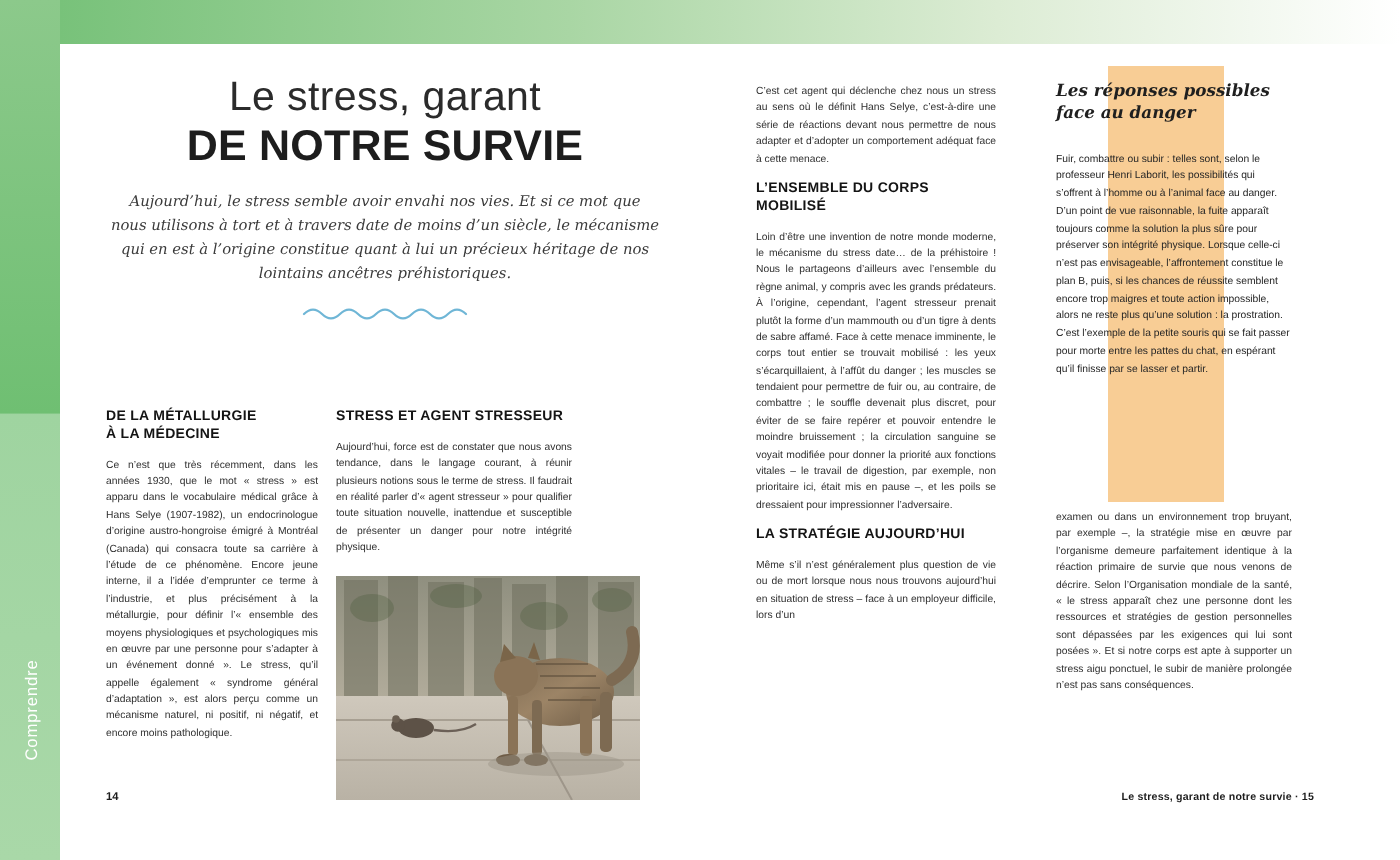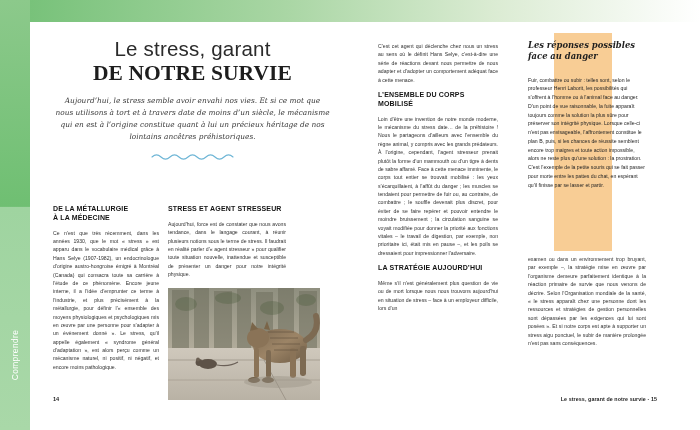--- a/index.html
+++ b/index.html
@@ -47,21 +47,21 @@
   }
 
   
   .title-wrap { position: absolute; left: 55px; top: 38px; width: 275px; text-align: center; }
   .title-line1 {
     font-size: 20.5px; font-weight: 300; color: #2b2b2b;
     letter-spacing: .2px; line-height: 1.05;
   }
   .title-line2 {
     font-size: 21.5px; font-weight: 700; color: #1d1d1d;
-    letter-spacing: .1px; line-height: 1.12; margin-top: 1px; font-family: Liberation Serif, serif;
+    letter-spacing: .1px; line-height: 1.12; margin-top: 1px;
   }
   .standfirst {
     margin-top: 10px;
     font-family: "DejaVu Serif", serif;
     font-style: italic;
     font-size: 7.4px;
     line-height: 1.62;
     color: #3a3a3a;
     text-align: center;
   }

